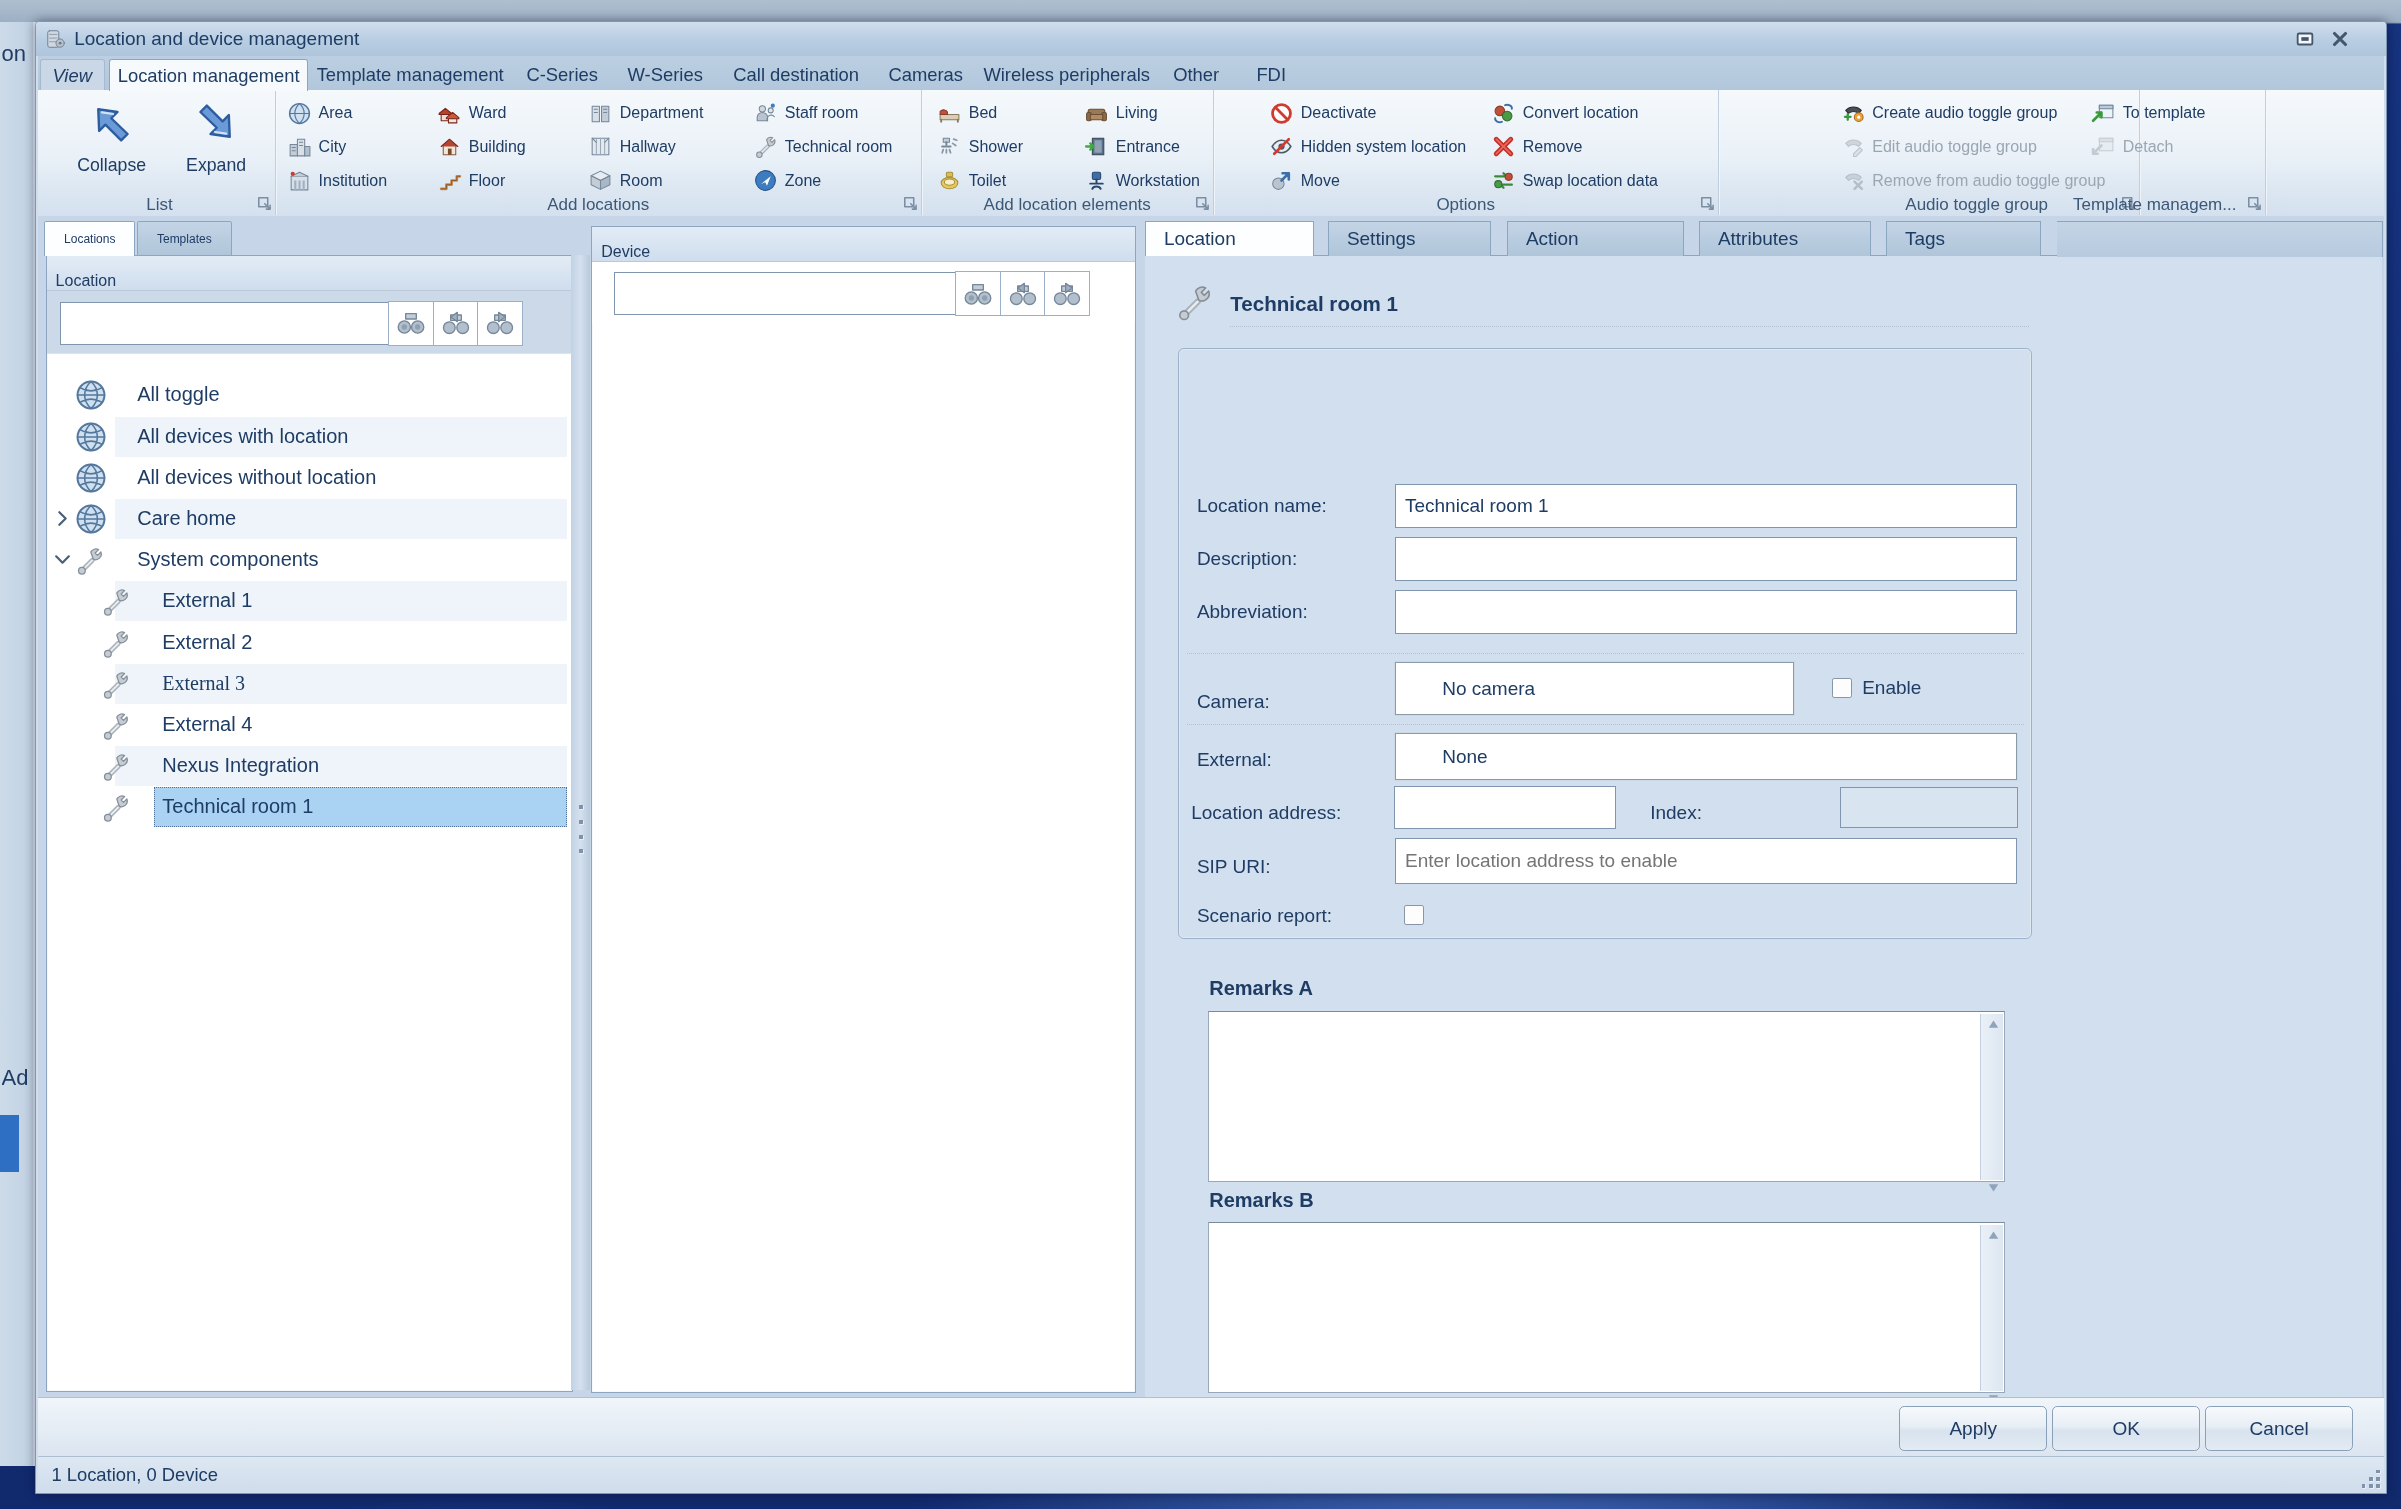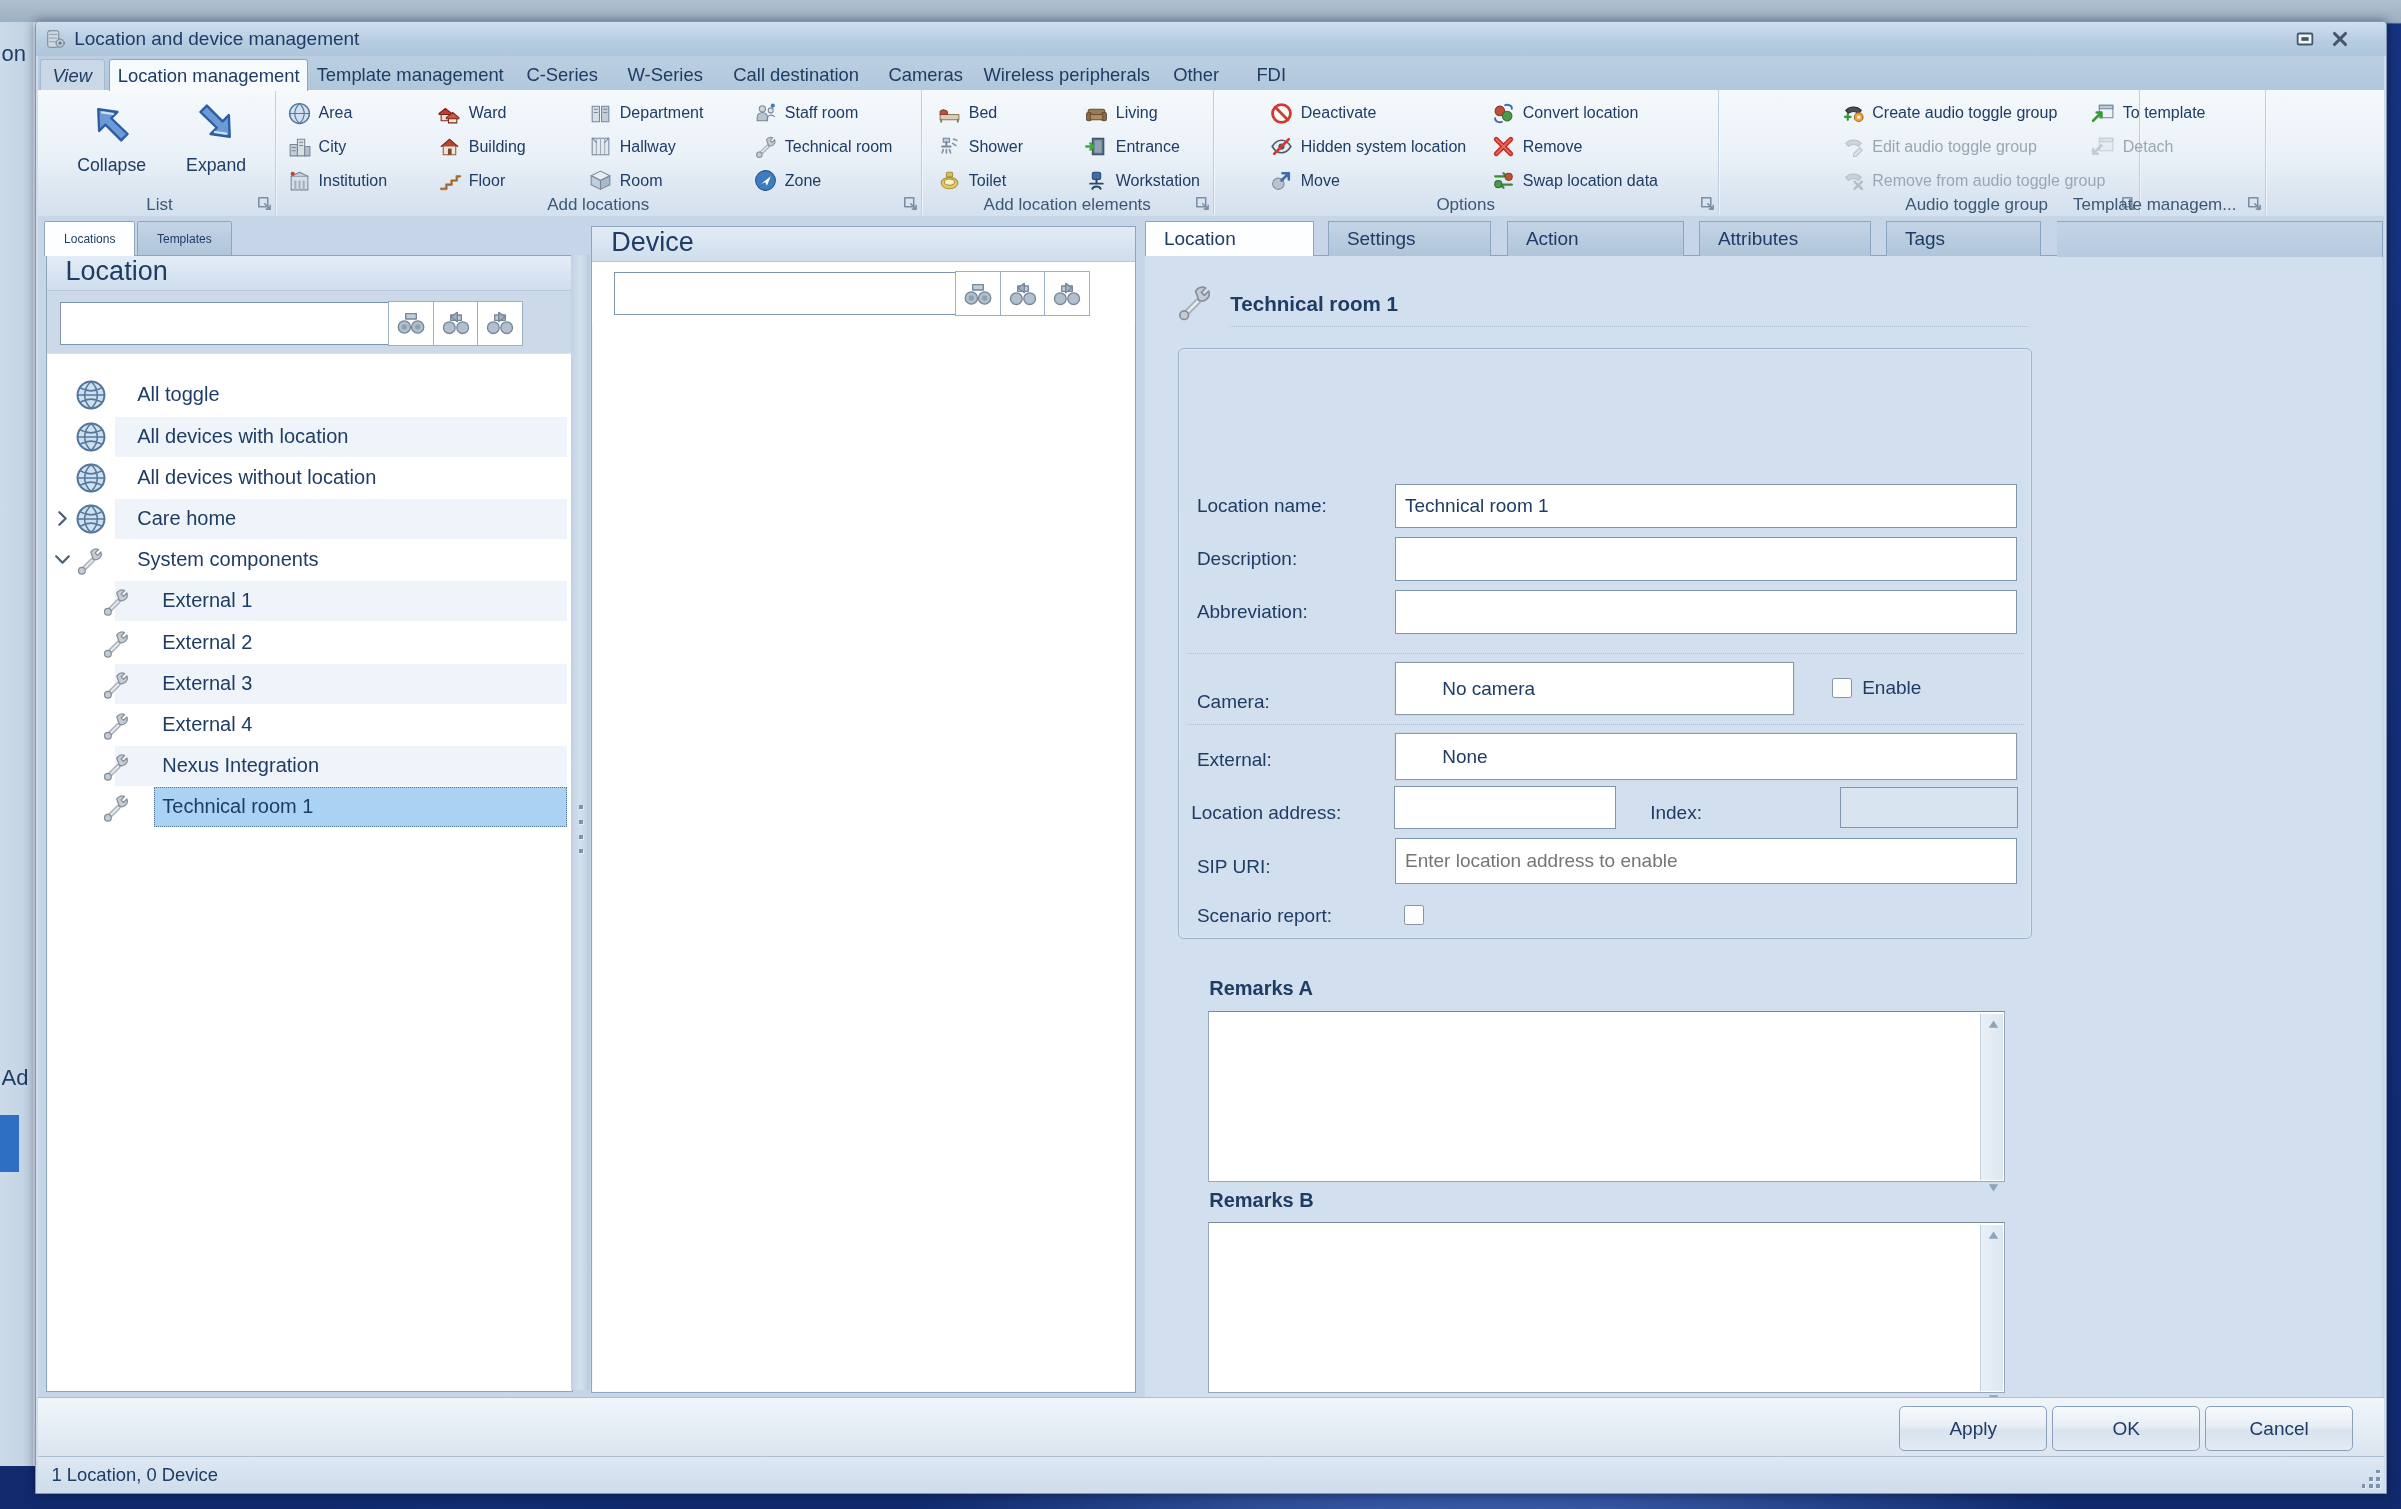--- a/index.html
+++ b/index.html
@@ -59,21 +59,21 @@
 
   
   .ltabs{position:absolute;left:5.9px;top:5.2px;height:35px;display:flex;}
   .ltab{height:34px;padding:0 19px;display:flex;align-items:center;font-size:12px;
         background:linear-gradient(180deg,#c3d4e5,#b0c5da);border:0.7px solid #8da6c0;border-bottom:none;
         border-radius:2.2px 2.2px 0 0;margin-right:1.5px;}
   .ltab.active{background:#fdfeff;position:relative;z-index:2;}
 
   .panel{position:absolute;background:#fff;border:0.7px solid #8da6c0;box-shadow:inset 0 0 0 0.7px #f2f7fb;}
   .panel-header{height:34px;background:linear-gradient(180deg,#e2ecf6,#cfdded);
-    border-bottom:0.7px solid #b9c9da;display:flex;align-items:flex-start;font-size:27px;padding-left:19px;}
+    border-bottom:0.7px solid #b9c9da;display:flex;align-items:flex-end;font-size:16px;padding-left:9px;}
   .searchrow{position:absolute;left:0;right:0;height:62px;background:#ccd9e9;border-bottom:0.7px solid #dbe4ee;}
   .searchbox{position:absolute;background:#fff;border:0.7px solid #8096ae;font-size:18.4px;padding:0 5.9px;outline:none;}
   .sbtn{position:absolute;width:44px;height:43px;background:#fff;border:0.7px solid #9bb0c6;
         display:flex;align-items:center;justify-content:center;}
   .sbtn svg{width:32px;height:32px;}
 
   
   .trow{position:absolute;left:0.7px;right:0.7px;height:41px;}
   .trow .stripe{position:absolute;left:68px;right:3.7px;top:0.7px;bottom:0.7px;}
   .trow.odd .stripe{background:#eef4fa;}
@@ -661,21 +661,21 @@
             <div class="ticon" style="left: 53px; top: 5.9px;">
               <svg viewBox="0 0 24 24" width="31" height="31" style="display:block" stroke-linejoin="round" stroke-linecap="round" fill="none">
                 <path d="M6 20l8.2-8.2" stroke="#a9b2bb" stroke-width="3.8" stroke-linecap="round"></path>
                 <path d="M6 20l8.2-8.2" stroke="#e9edf1" stroke-width="1.4" stroke-linecap="round"></path>
                 <path d="M13 5.5A4.4 4.4 0 0 1 19 3.6l-2.6 2.6 1.8 1.8 2.6-2.6A4.4 4.4 0 0 1 14.9 11z" fill="#c6ccd3" stroke="#868f99"></path>
                 <circle cx="6.1" cy="19.9" r="2.6" fill="#c6ccd3" stroke="#868f99"></circle>
               </svg>
             </div>
             <div class="tlabel" style="left: 115px;">External 2</div>
           </div>
-          <div class="trow odd" style="top: 407px;">
+          <div class="trow odd" style="top: 407px; font-family: Liberation Serif, serif;">
             <div class="stripe"></div>
             <div class="ticon" style="left: 53px; top: 5.9px;">
               <svg viewBox="0 0 24 24" width="31" height="31" style="display:block" stroke-linejoin="round" stroke-linecap="round" fill="none">
                 <path d="M6 20l8.2-8.2" stroke="#a9b2bb" stroke-width="3.8" stroke-linecap="round"></path>
                 <path d="M6 20l8.2-8.2" stroke="#e9edf1" stroke-width="1.4" stroke-linecap="round"></path>
                 <path d="M13 5.5A4.4 4.4 0 0 1 19 3.6l-2.6 2.6 1.8 1.8 2.6-2.6A4.4 4.4 0 0 1 14.9 11z" fill="#c6ccd3" stroke="#868f99"></path>
                 <circle cx="6.1" cy="19.9" r="2.6" fill="#c6ccd3" stroke="#868f99"></circle>
               </svg>
             </div>
             <div class="tlabel" style="left: 115px;">External 3</div>

